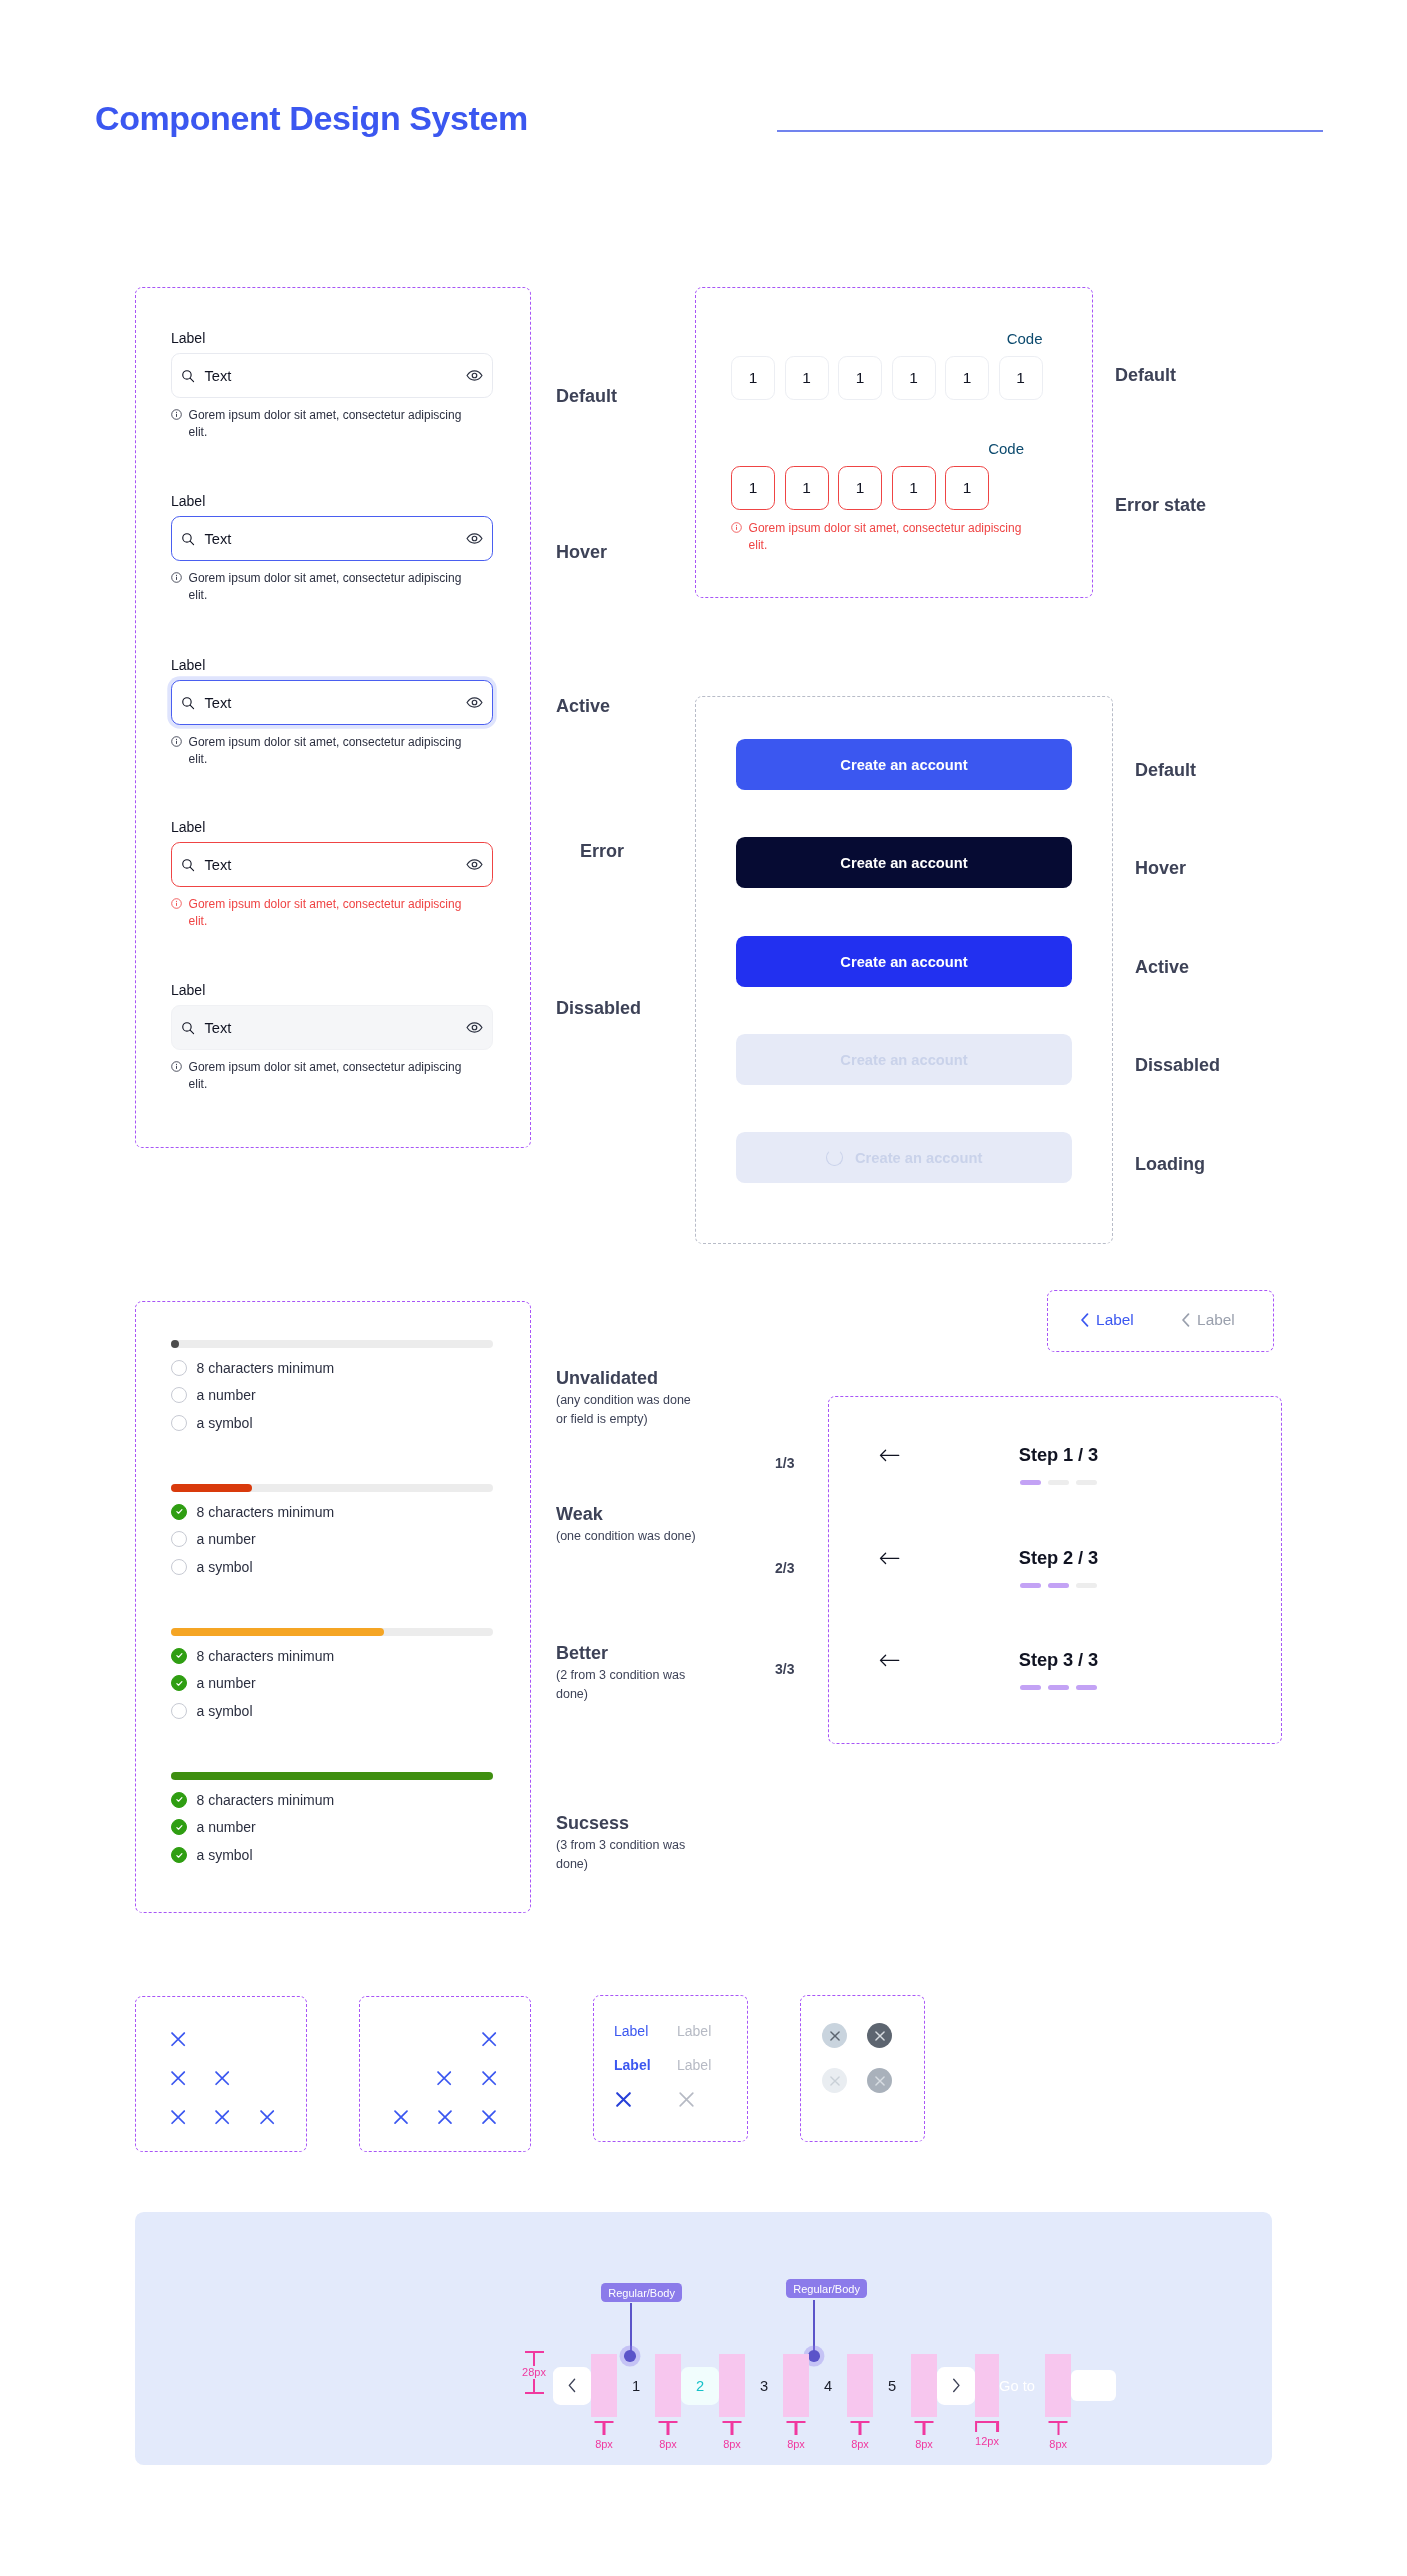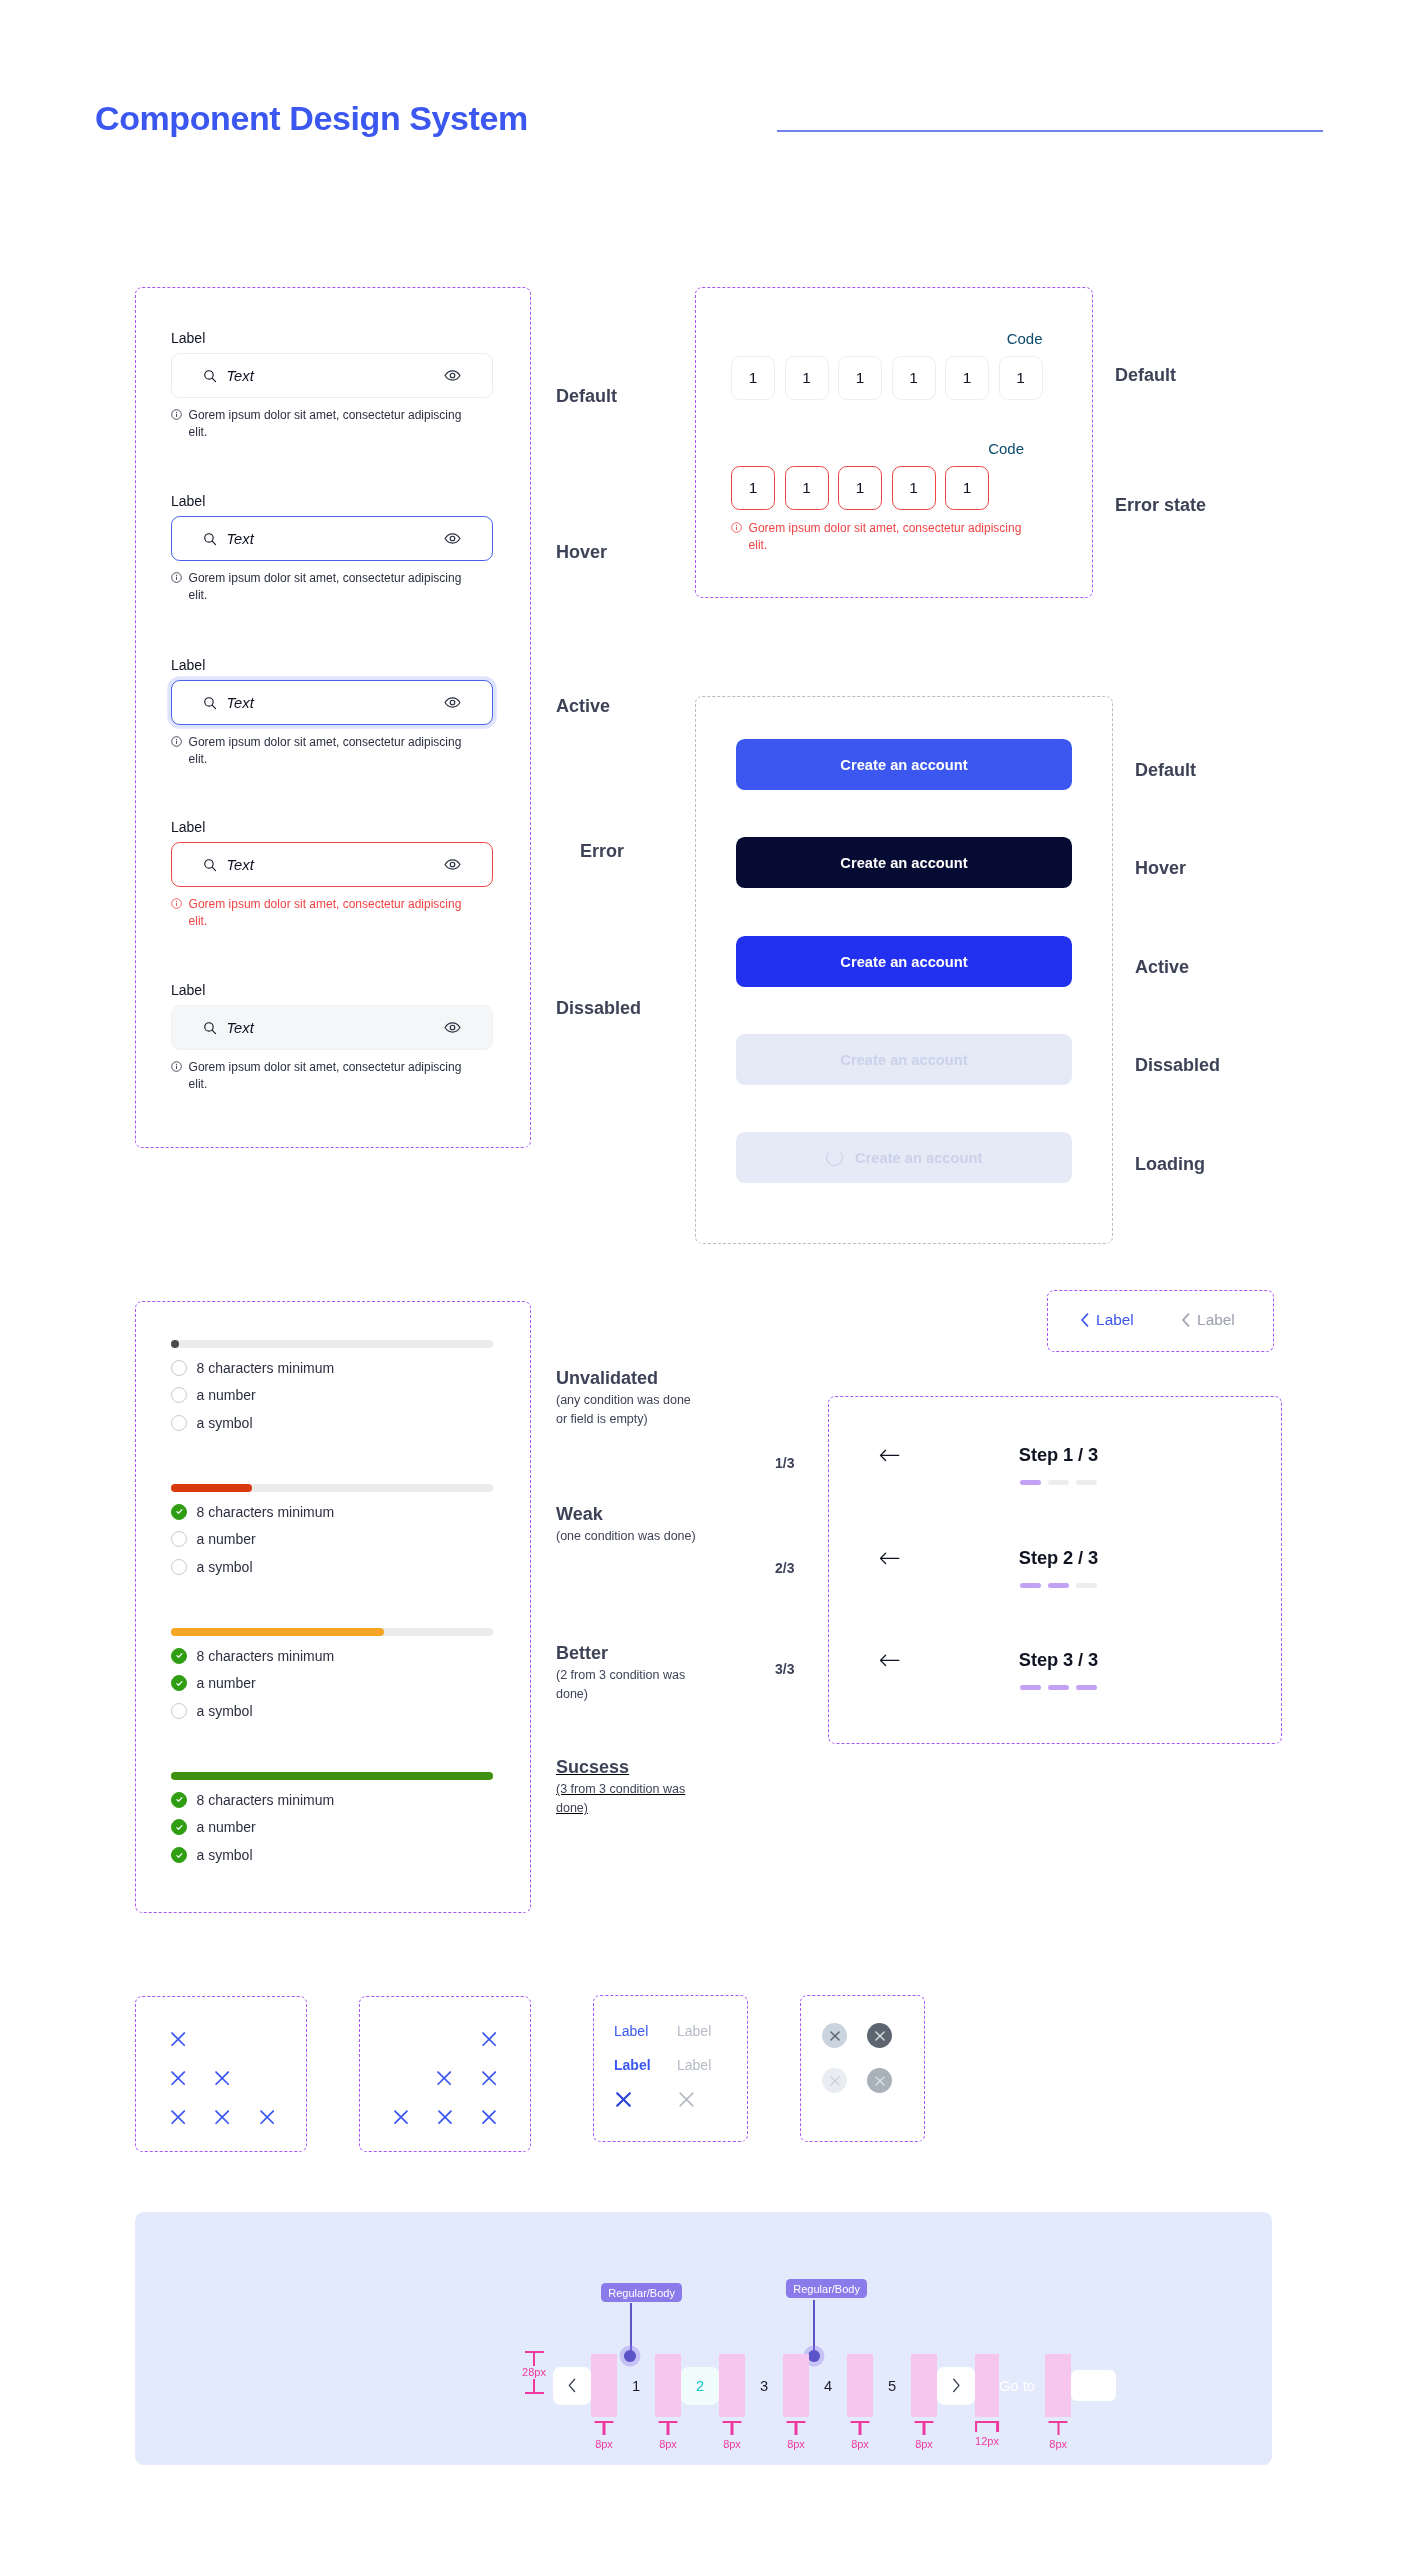--- a/index.html
+++ b/index.html
@@ -22,21 +22,21 @@
   
   .state-label { font-size:18px; font-weight:700; color:#3d4257; line-height:1.45; }
   .state-sub { font-size:12.5px; font-weight:400; color:#3d4257; line-height:1.5; }
   .frac { font-size:14px; font-weight:700; color:#3d4257; }
 
   
   .field { width:322px; }
   .field .lbl { font-size:14px; color:#101322; margin-bottom:7.3px; }
   .inp {
     height:45px; border-radius:8.8px; display:flex; align-items:center;
-    padding:0 31px; gap:9.5px; background:#ffffff; border:1.1px solid #e8eaf0;font-style:italic;
+    padding:0 9px; gap:9.5px; background:#ffffff; border:1.1px solid #e8eaf0;
   }
   .inp .txt { font-size:14.7px; color:#101322; flex:1; }
   .inp.hover  { border-color:#4a5ef0; }
   .inp.active { border-color:#4a5ef0; box-shadow:0 0 0 3.7px #dfe4fd; }
   .inp.error  { border-color:#ef4444; }
   .inp.disabled { background:#f5f6f8; border-color:#f0f1f4; }
   .help {
     display:flex; gap:6.6px; margin-top:8.8px; font-size:12px;
     line-height:1.45; color:#2b2f40; width:293px;
   }
@@ -419,21 +419,21 @@
   <div class="cond">
     <span class="dot ok">
       <svg width="8.8" height="8.8" viewBox="0 0 14 14">
         <path d="M3 7.3l2.6 2.6L11 4.3" stroke="#fff" stroke-width="1.9" fill="none" stroke-linecap="round" stroke-linejoin="round"></path>
       </svg>
     </span>
     <span>a symbol</span>
   </div>
 </div>
 <div class="abs frac" style="left:775px; top:1661px;">3/3</div>
-<div class="abs" style="left:556px; top:1754px; width:150px;text-decoration:underline;">
+<div class="abs" style="left:556px; top:1810px; width:150px;">
   <div class="state-label">Sucsess</div>
   <div class="state-sub">(3 from 3 condition was done)</div>
 </div>
 
 <div class="abs dashed" style="left:1047px; top:1290px; width:227px; height:62px;"></div>
 <div class="abs backlink on" style="left:1080px; top:1311px;">
   <svg width="9.5" height="14" viewBox="0 0 12 18" fill="none">
     <path d="M9.5 1.5L2.5 9l7 7.5" stroke="#3b57f0" stroke-width="2.2" stroke-linecap="round" stroke-linejoin="round"></path>
   </svg>
   <span>Label</span>

